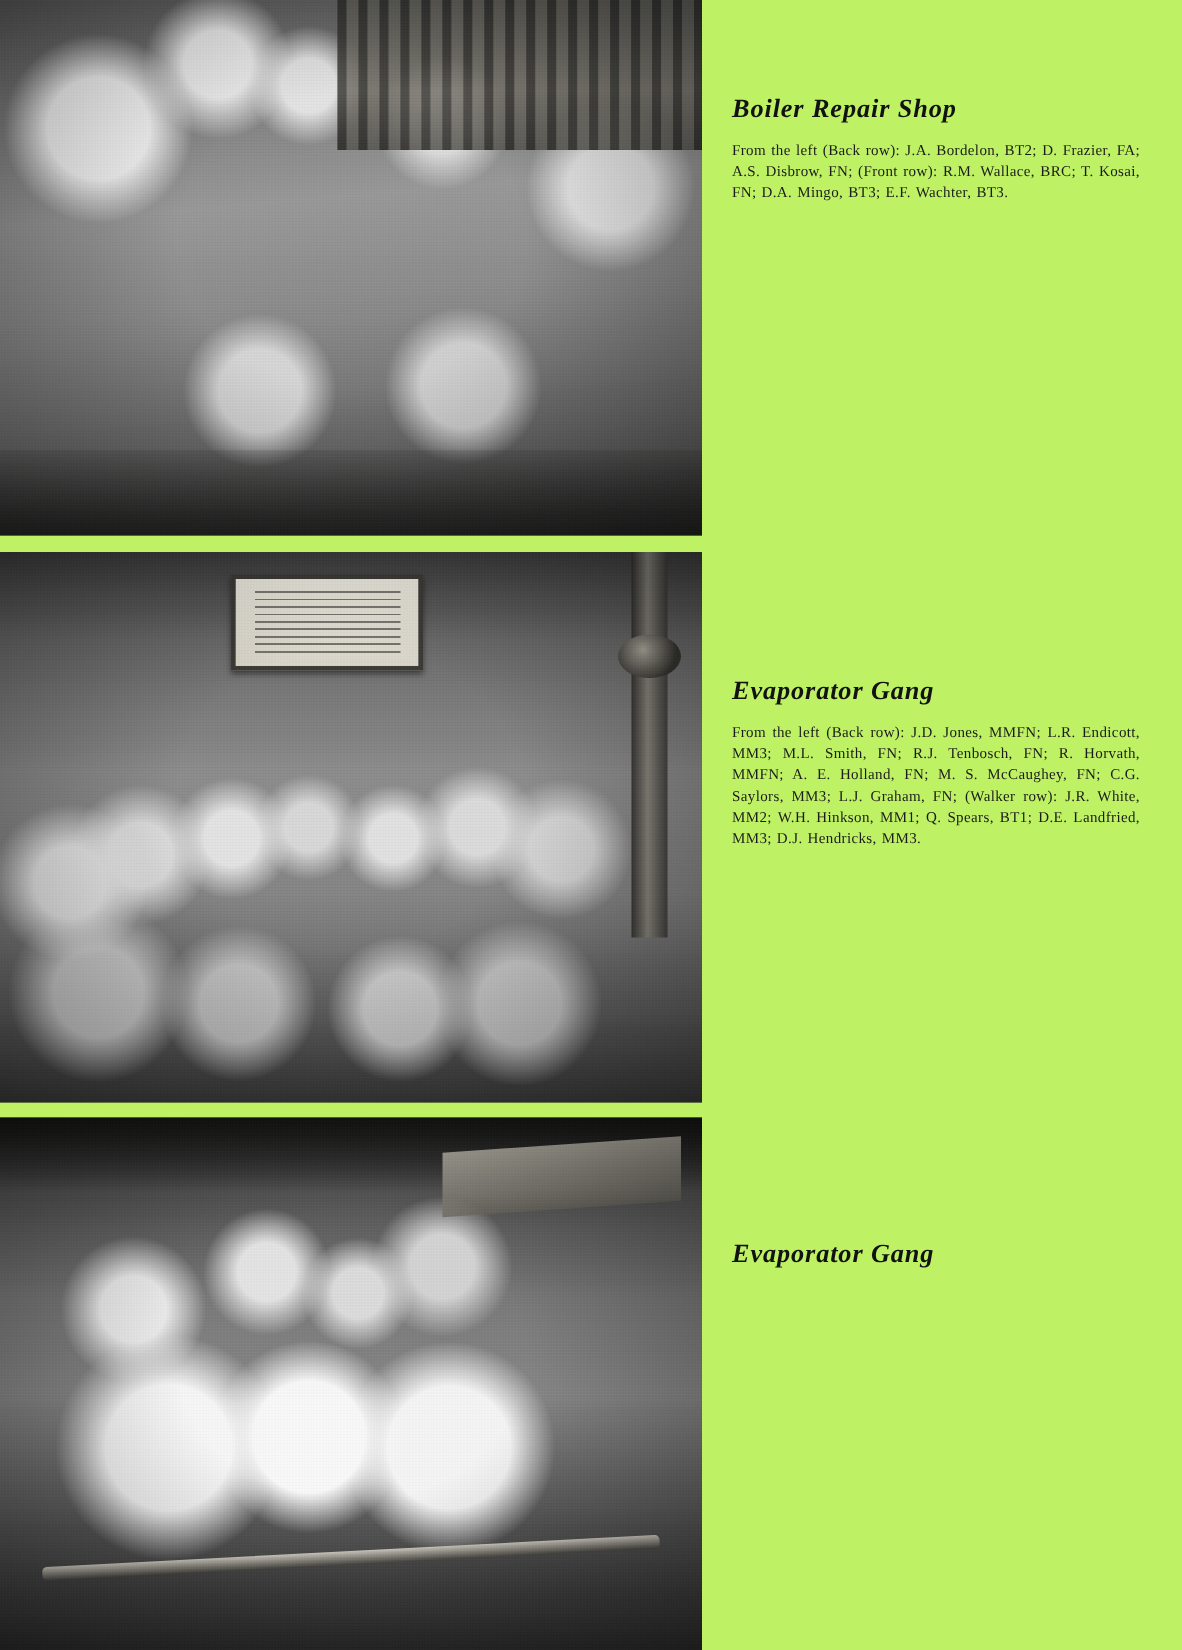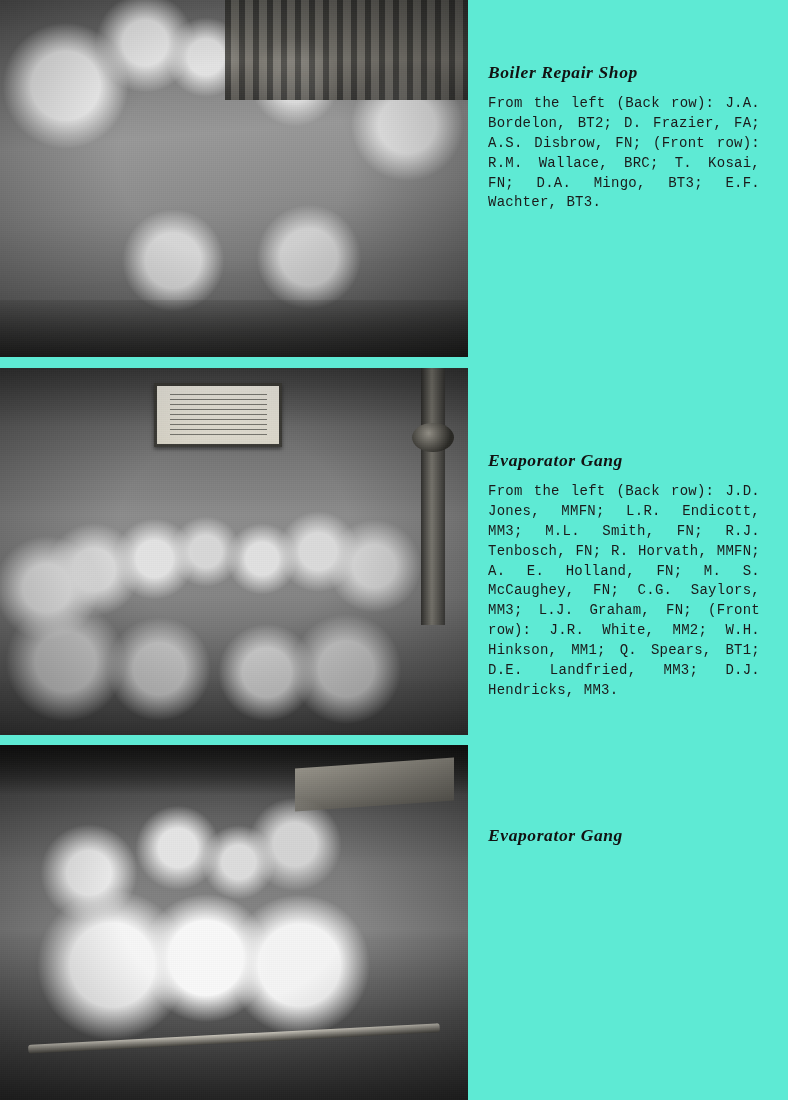--- a/index.html
+++ b/index.html
@@ -12,21 +12,21 @@
     height: 1100px;
     font-family: "Liberation Serif", serif;
     color: #1a1a1a;
     overflow: hidden;
     position: relative;
   }
   .page {
     position: relative;
     width: 788px;
     height: 1100px;
-    background: #5eead4;
+    background: #bef264;
   }
 
   
   .photo {
     position: absolute;
     left: 0;
     background: #2b2b2b;
     overflow: hidden;
   }
   .photo-inner {
@@ -177,22 +177,22 @@
     font-family: "Liberation Serif", serif;
     font-style: italic;
     font-weight: bold;
     font-size: 17.5px;
     letter-spacing: .6px;
     color: #121212;
     margin: 0 0 11px 0;
     white-space: nowrap;
   }
   .cap-body {
-    font-family: Liberation Mono, monospace;
-    font-size: 14px;
+    font-family: Liberation Serif, serif;
+    font-size: 10px;
     line-height: 1.42;
     color: #1b1b1b;
     text-align: justify;
     letter-spacing: .25px;
     word-spacing: .6px;
     margin: 0;
   }
 </style>
 </head>
 <body>
@@ -233,20 +233,20 @@
     </div>
   </div>
 
   <div class="caption-block" id="cap1">
     <h2 class="cap-title">Boiler Repair Shop</h2>
     <p class="cap-body">From the left (Back row):   J.A. Bordelon, BT2;  D. Frazier, FA;  A.S. Disbrow, FN;  (Front row):  R.M. Wallace, BRC;  T. Kosai, FN;  D.A. Mingo, BT3;  E.F. Wachter, BT3.</p>
   </div>
 
   <div class="caption-block" id="cap2">
     <h2 class="cap-title">Evaporator Gang</h2>
-    <p class="cap-body">From the left (Back row):      J.D. Jones, MMFN;  L.R. Endicott, MM3;  M.L. Smith, FN;  R.J. Tenbosch, FN;  R. Horvath, MMFN;  A. E. Holland, FN;  M. S. McCaughey, FN;  C.G. Saylors, MM3;  L.J. Graham, FN;  (Front row):   J.R. White, MM2;  W.H. Hinkson, MM1;  Q. Spears, BT1;  D.E. Landfried, MM3;  D.J. Hendricks, MM3.</p>
+    <p class="cap-body">From the left (Back row):      J.D. Jones, MMFN;  L.R. Endicott, MM3;  M.L. Smith, FN;  R.J. Tenbosch, FN;  R. Horvath, MMFN;  A. E. Holland, FN;  M. S. McCaughey, FN;  C.G. Saylors, MM3;  L.J. Graham, FN;  (Walker row):   J.R. White, MM2;  W.H. Hinkson, MM1;  Q. Spears, BT1;  D.E. Landfried, MM3;  D.J. Hendricks, MM3.</p>
   </div>
 
   <div class="caption-block" id="cap3">
     <h2 class="cap-title">Evaporator Gang</h2>
   </div>
 
 </div>
 
 </body></html>

